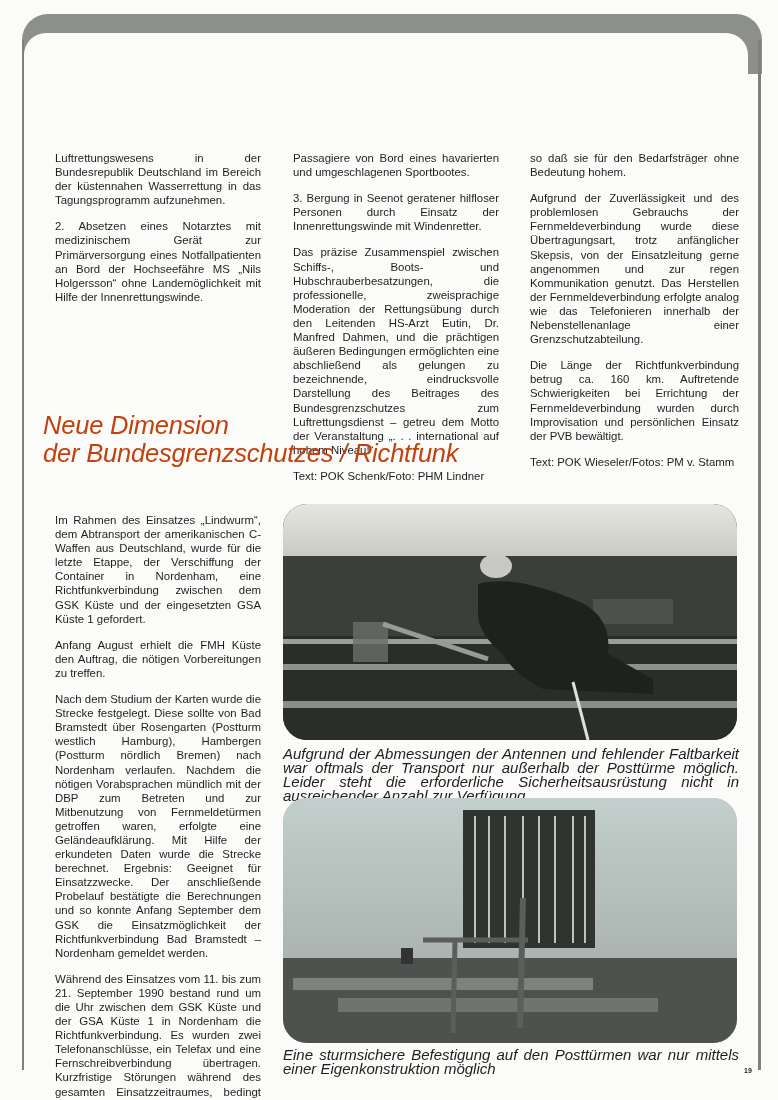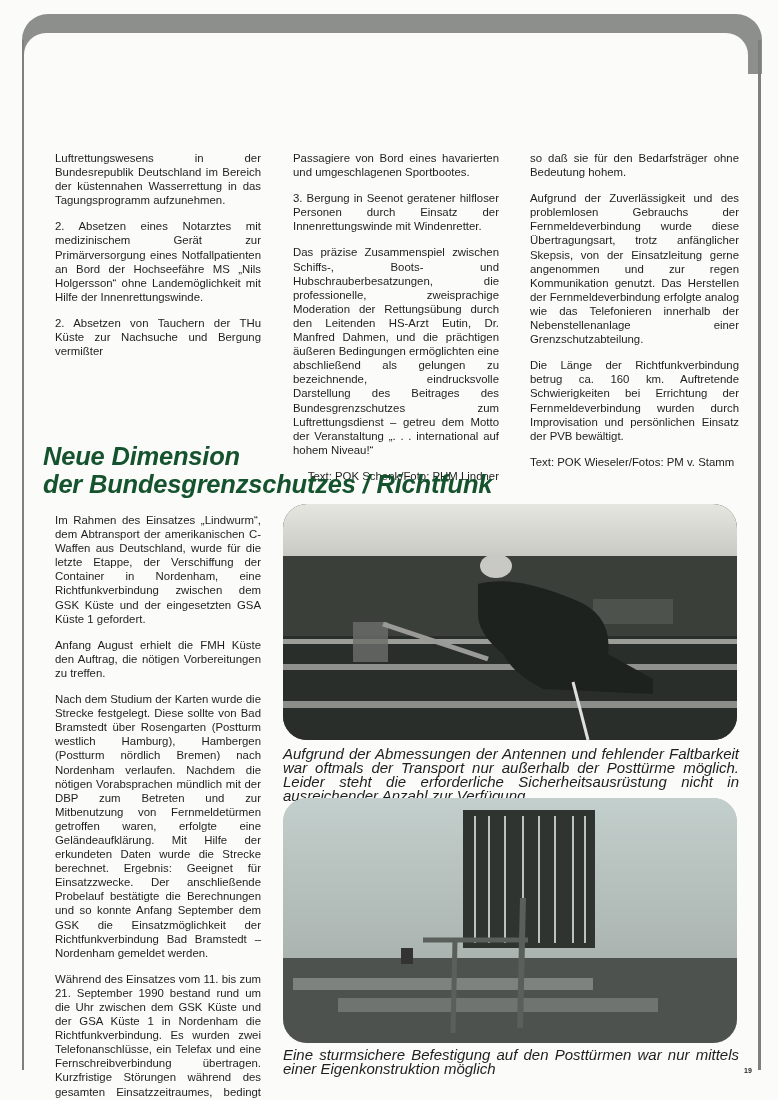--- a/index.html
+++ b/index.html
@@ -15,24 +15,24 @@
       position: absolute; left: 24px; top: 33px; width: 724px; height: 60px;
       background: #fbfbf9; border-radius: 22px 22px 0 0;
     }
     .left-rule { position: absolute; left: 22px; top: 40px; width: 2px; height: 1030px; background: #7d807d; }
     .right-rule { position: absolute; left: 758px; top: 40px; width: 3px; height: 1030px; background: #7d807d; }
     .col {
       position: absolute; font-size: 11.4px; line-height: 14.1px; text-align: justify; hyphens: manual;
     }
     .col p { margin: 12px; }
     .col p.gap { margin-top: 7px; }
-    .credit { text-align: right; }
+    .credit { text-align: left; }
     .headline {
-      position: absolute; left: 43px; top: 442px; font-size: 25.5px; line-height: 28px;
-      font-weight: bold; font-style: italic; color: #14532d; letter-spacing: -0.2px;
+      position: absolute; left: 43px; top: 411px; font-size: 25.5px; line-height: 28px;
+      font-weight: normal; font-style: italic; color: #c2410c; letter-spacing: -0.2px;
     }
     .photo {
       position: absolute; left: 283px; border-radius: 24px; overflow: hidden;
     }
     .photo1 { top: 504px; width: 454px; height: 236px; background: #2c312d; }
     .photo2 { top: 798px; width: 454px; height: 245px; background: #b9c4c0; }
     .caption {
       position: absolute; left: 283px; width: 456px; font-size: 15px; line-height: 14px;
       font-style: italic; text-align: justify;
     }
@@ -42,21 +42,20 @@
 <body>
 
 <div class="header-band"></div>
 <div class="header-inner"></div>
 <div class="left-rule"></div>
 <div class="right-rule"></div>
 
 <div class="col" style="left:43px; top:139px; width:230px;">
   <p>Luftrettungswesens in der Bundesrepublik Deutschland im Bereich der küstennahen Wasserrettung in das Tagungsprogramm aufzunehmen.</p>
   <p class="gap">2. Absetzen eines Notarztes mit medizinischem Gerät zur Primärversorgung eines Notfallpatienten an Bord der Hochseefähre MS „Nils Holgersson“ ohne Landemöglichkeit mit Hilfe der Innenrettungswinde.</p>
-  <p>2. Absetzen von Tauchern der THu Küste zur Nachsuche und Bergung vermißter</p>
 </div>
 
 <div class="col" style="left:281px; top:139px; width:230px;">
   <p>Passagiere von Bord eines havarierten und umgeschlagenen Sportbootes.</p>
   <p>3. Bergung in Seenot geratener hilfloser Personen durch Einsatz der Innenrettungswinde mit Windenretter.</p>
   <p>Das präzise Zusammenspiel zwischen Schiffs-, Boots- und Hubschrauberbesatzungen, die professionelle, zweisprachige Moderation der Rettungsübung durch den Leitenden HS-Arzt Eutin, Dr. Manfred Dahmen, und die prächtigen äußeren Bedingungen ermöglichten eine abschließend als gelungen zu bezeichnende, eindrucksvolle Darstellung des Beitrages des Bundesgrenzschutzes zum Luftrettungsdienst – getreu dem Motto der Veranstaltung „. . . international auf hohem Niveau!“</p>
   <p class="credit">Text: POK Schenk/Foto: PHM Lindner</p>
 </div>
 
 <div class="col" style="left:518px; top:139px; width:233px;">

